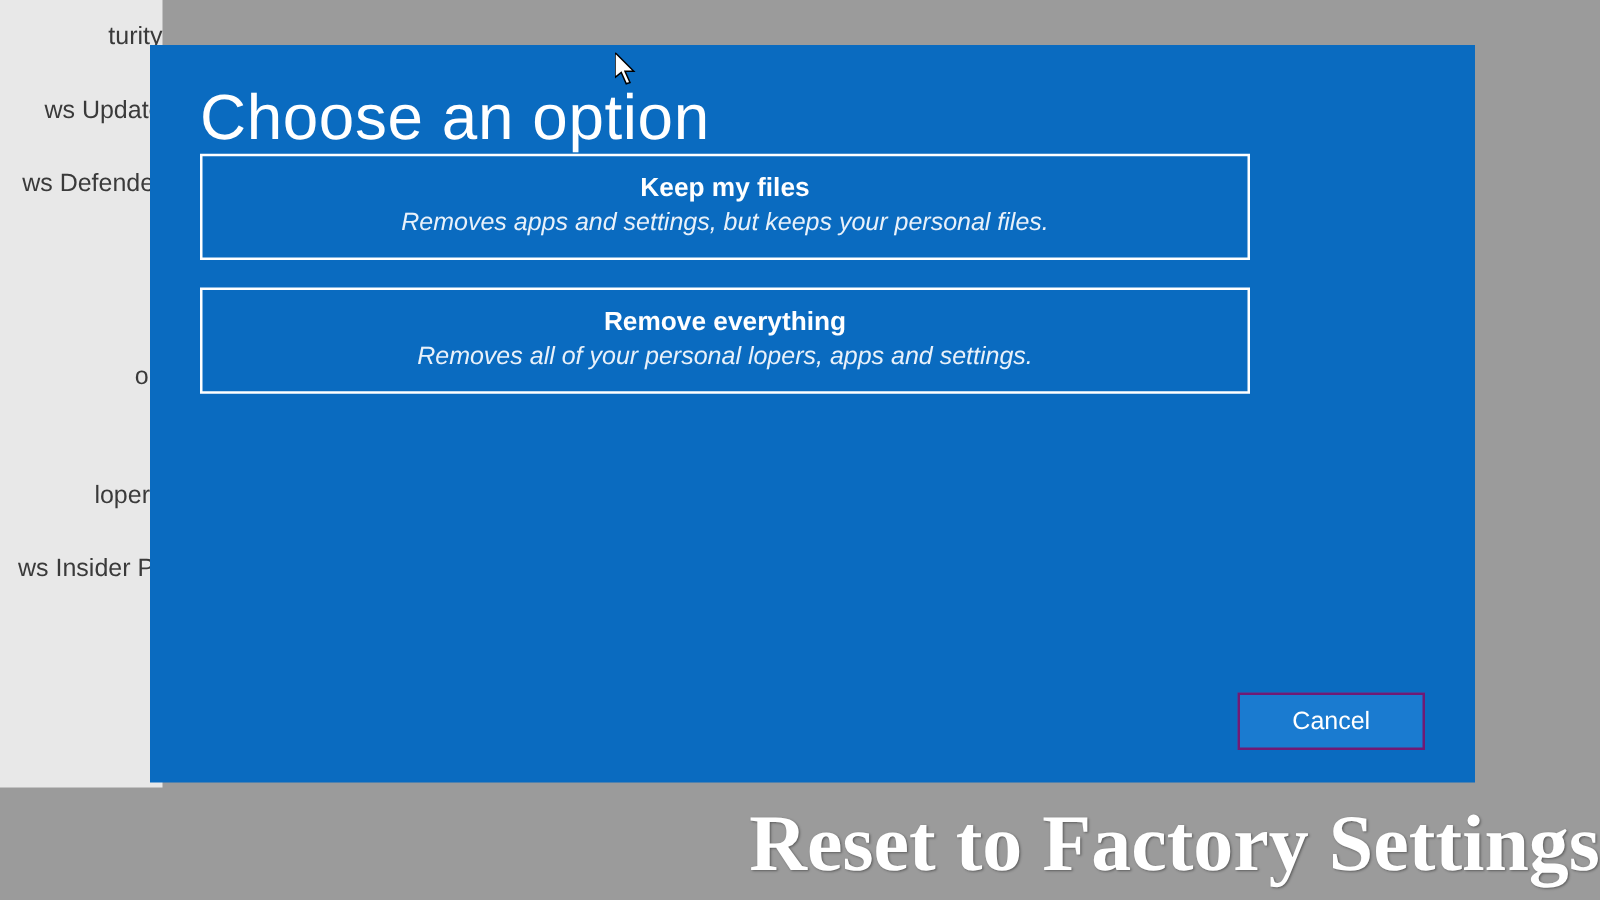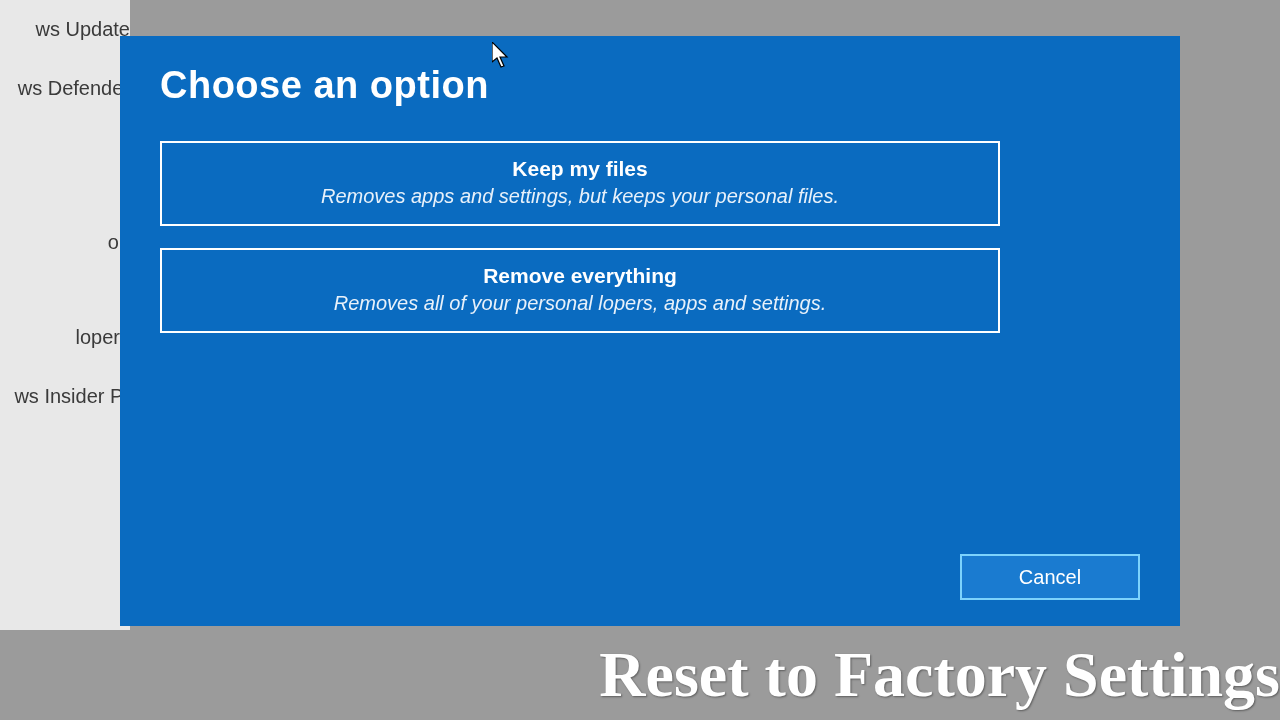--- a/index.html
+++ b/index.html
@@ -38,23 +38,22 @@
     position: absolute;
     left: 120px;
     top: 36px;
     width: 1060px;
     height: 590px;
     background: #0a6bc0;
     color: #fff;
     padding: 28px 40px 24px 40px;
   }
   .dialog-title {
-    font-size: 38px;
-    font-weight: 700;
-    margin-bottom: 34px;
+    font-size: 51px;
+    font-weight: 400;
     letter-spacing: 0.5px;
   }
   .option {
     border: 2px solid #fff;
     padding: 14px 22px 16px 22px;
     margin-bottom: 22px;
     cursor: pointer;
     width: 840px;
     text-align: center;
   }
@@ -66,24 +65,24 @@
   .option-desc {
     font-size: 20px;
     font-weight: 300;
     color: #e8f1fa;
     font-style: italic;
   }
   .cancel-btn {
     position: absolute;
     right: 40px;
     bottom: 26px;
-    width: 180px;
+    width: 150px;
     height: 46px;
     background: #1a7bd0;
-    border: 2px solid #7dd3fc;
+    border: 2px solid #701a75;
     color: #fff;
     font-size: 20px;
     font-family: inherit;
     cursor: pointer;
   }
 
   
   .cursor {
     position: absolute;
     left: 492px;
@@ -108,20 +107,21 @@
     text-shadow: 1px 1px 2px rgba(0,0,0,0.4);
     background: #9b9b9b;
   }
 </style>
 </head>
 <body>
 
 <div class="backdrop"></div>
 
 <div class="sidebar">
+  <div class="sidebar-item">turity</div>
   <div class="sidebar-item">ws Update</div>
   <div class="sidebar-item">ws Defender</div>
   <div class="sidebar-item"></div>
   <div class="sidebar-item active">y</div>
   <div class="sidebar-item">on</div>
   <div class="sidebar-item"></div>
   <div class="sidebar-item">lopers</div>
   <div class="sidebar-item">ws Insider Pr</div>
 </div>
 

